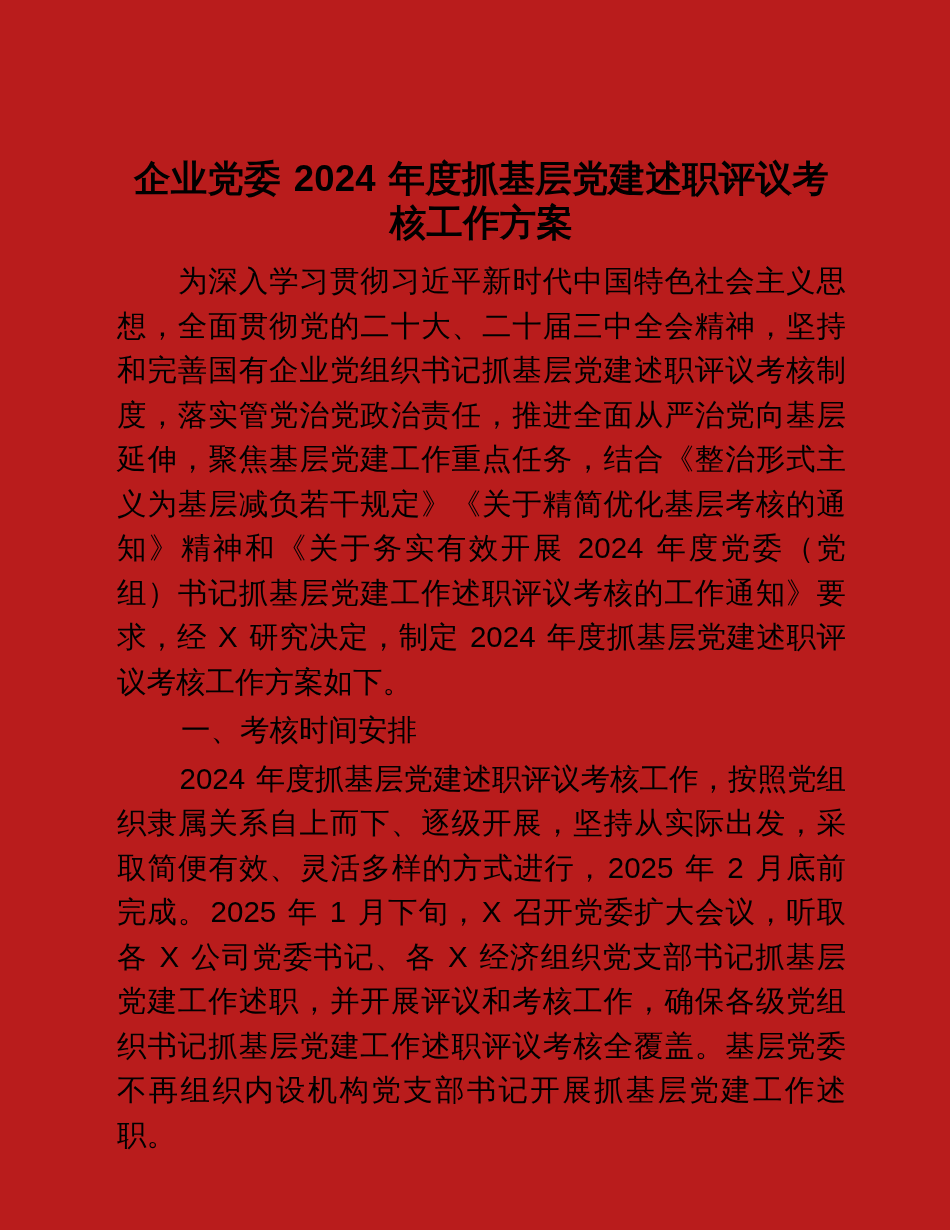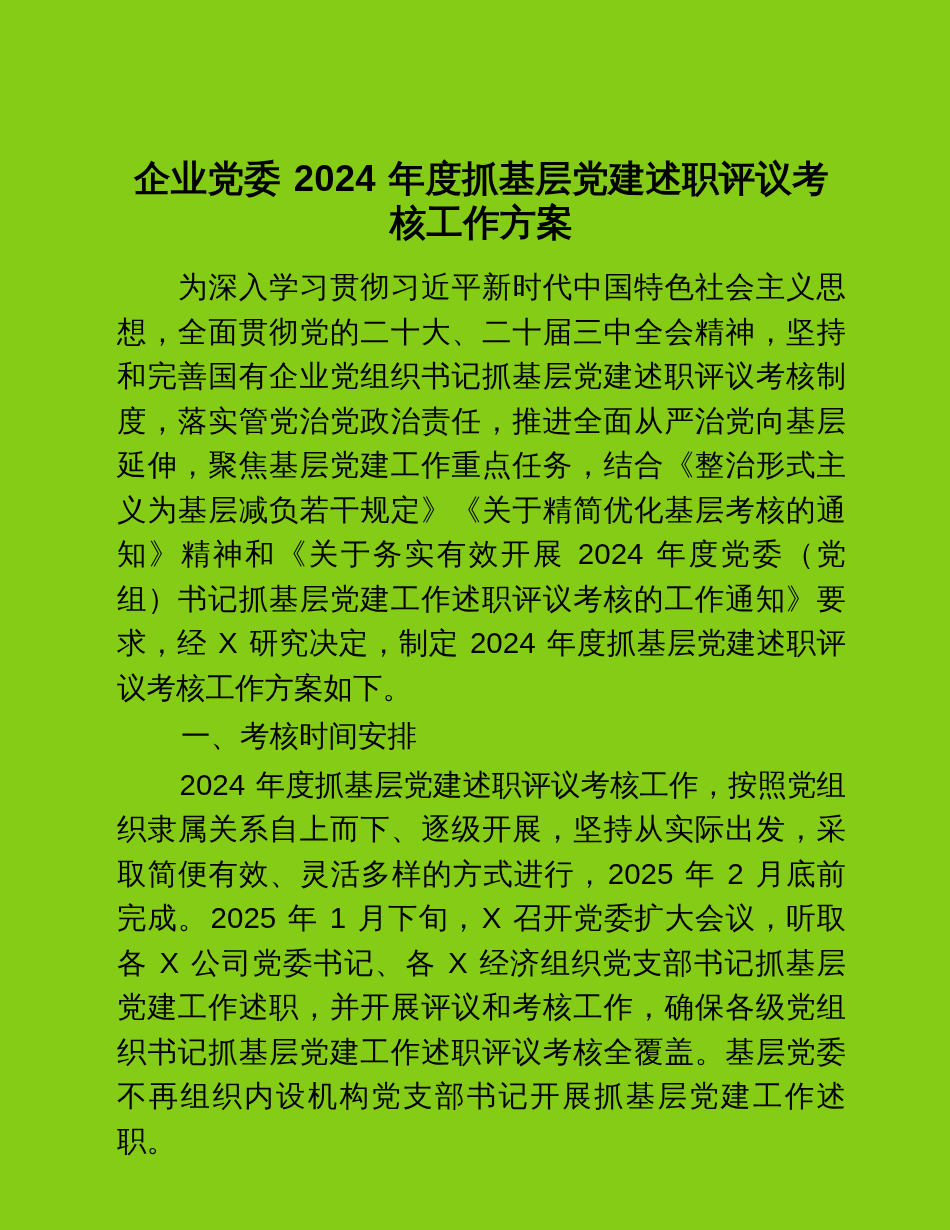--- a/index.html
+++ b/index.html
@@ -56,21 +56,21 @@
     font-weight: normal;
     line-height: 44.5px;
     text-align: justify;
     text-align-last: left;
     text-justify: inter-character;
     word-break: break-all;
     letter-spacing: 0;
   }
 
   .para.first-body {
-    margin-top: 20px;
+    margin-top: 14px;
   }
 
   .para .indent {
     display: inline-block;
     width: 60px;
   }
 
   
   .section-heading {
     margin: 4px;
@@ -89,21 +89,21 @@
 
   
   .lat {
     padding: 0 2.5px;
     font-family: "Liberation Sans", "DejaVu Sans", sans-serif;
   }
 </style>
 </head>
 <body style="background: rgb(255, 255, 255); color: rgb(0, 0, 0);">
 
-<div id="page" style="background: #84cc16;">
+<div id="page" style="background: #b91c1c;">
 
   <div class="doc-body">
 
     <h1 class="doc-title">企业党委 <span class="lat">2024</span> 年度抓基层党建述职评议考核工作方案</h1>
 
     <p class="para first-body"><span class="indent"></span><span>为深入学习贯彻习近平新时代中国特色社会主义思想，全面贯彻党的二十大、二十届三中全会精神，坚持和完善国有企业党组织书记抓基层党建述职评议考核制度，落实管党治党政治责任，推进全面从严治党向基层延伸，聚焦基层党建工作重点任务，结合《整治形式主义为基层减负若干规定》《关于精简优化基层考核的通知》精神和《关于务实有效开展 <span class="lat">2024</span> 年度党委（党组）书记抓基层党建工作述职评议考核的工作通知》要求，经 <span class="lat">X</span> 研究决定，制定 <span class="lat">2024</span> 年度抓基层党建述职评议考核工作方案如下。</span></p>
 
     <p class="section-heading"><span class="indent"></span><span>一、考核时间安排</span></p>
 
     <p class="para"><span class="indent"></span><span><span class="lat">2024</span> 年度抓基层党建述职评议考核工作，按照党组织隶属关系自上而下、逐级开展，坚持从实际出发，采取简便有效、灵活多样的方式进行，<span class="lat">2025</span> 年 <span class="lat">2</span> 月底前完成。<span class="lat">2025</span> 年 <span class="lat">1</span> 月下旬，<span class="lat">X</span> 召开党委扩大会议，听取各 <span class="lat">X</span> 公司党委书记、各 <span class="lat">X</span> 经济组织党支部书记抓基层党建工作述职，并开展评议和考核工作，确保各级党组织书记抓基层党建工作述职评议考核全覆盖。基层党委不再组织内设机构党支部书记开展抓基层党建工作述职。</span></p>

